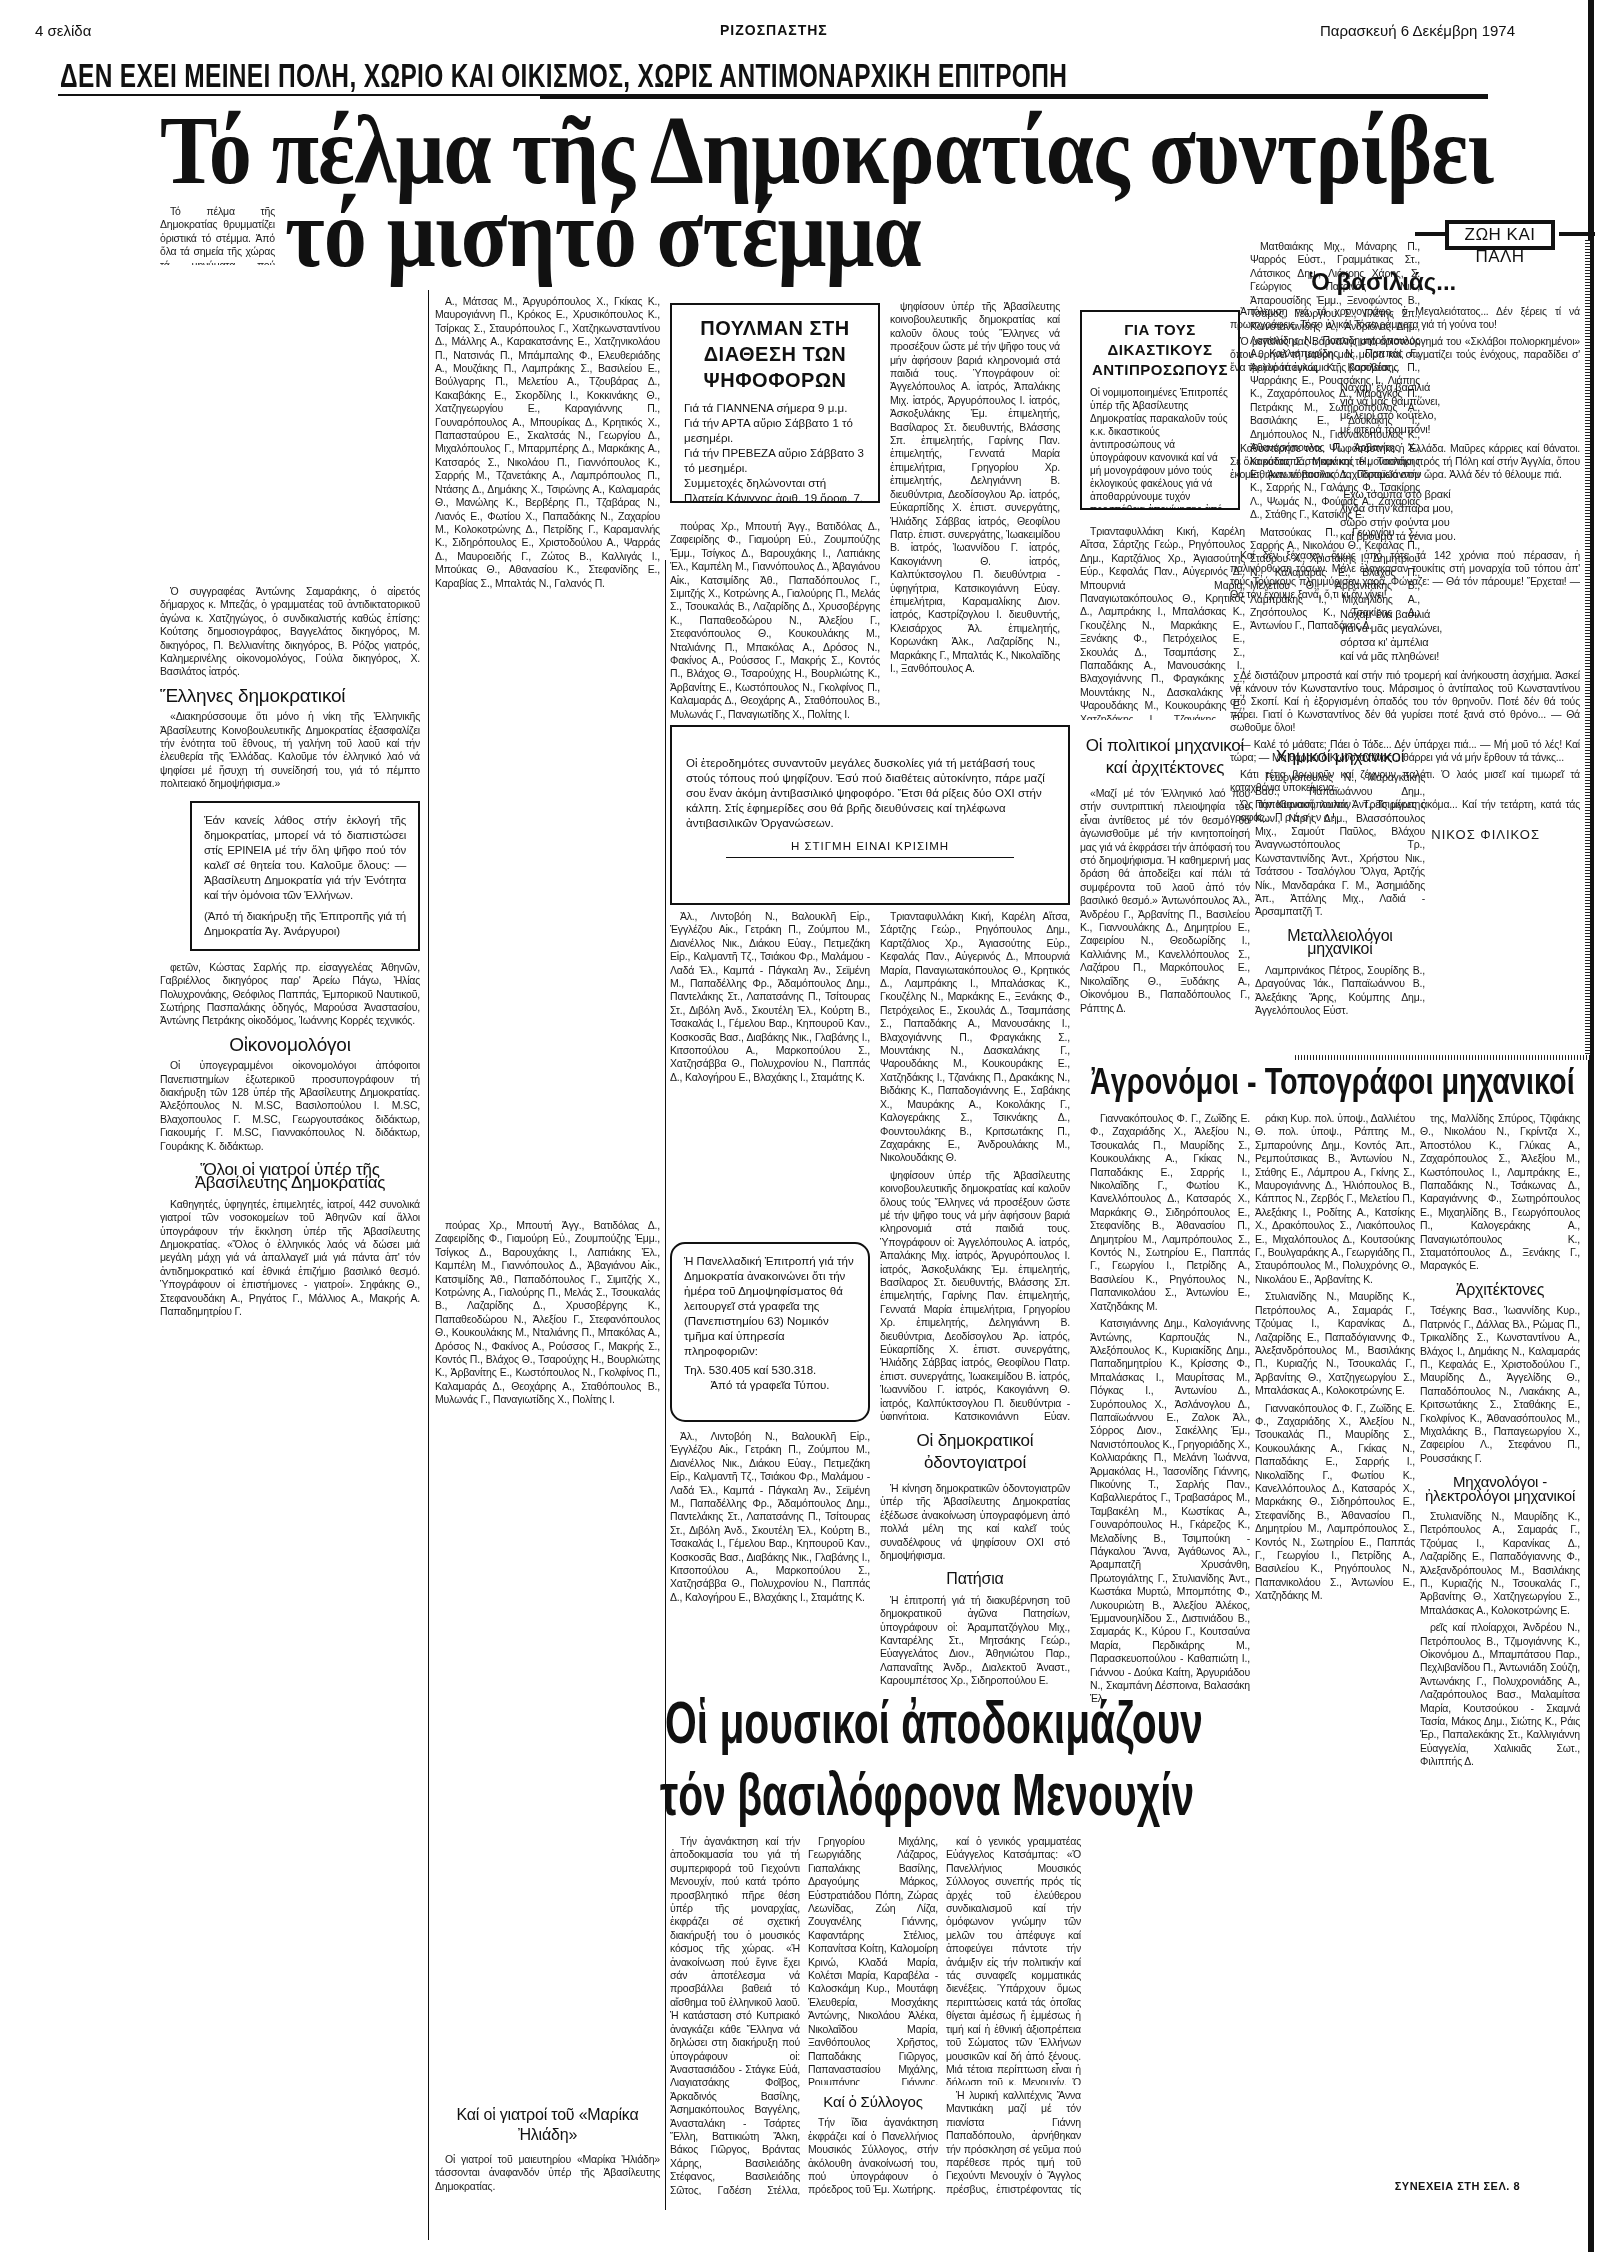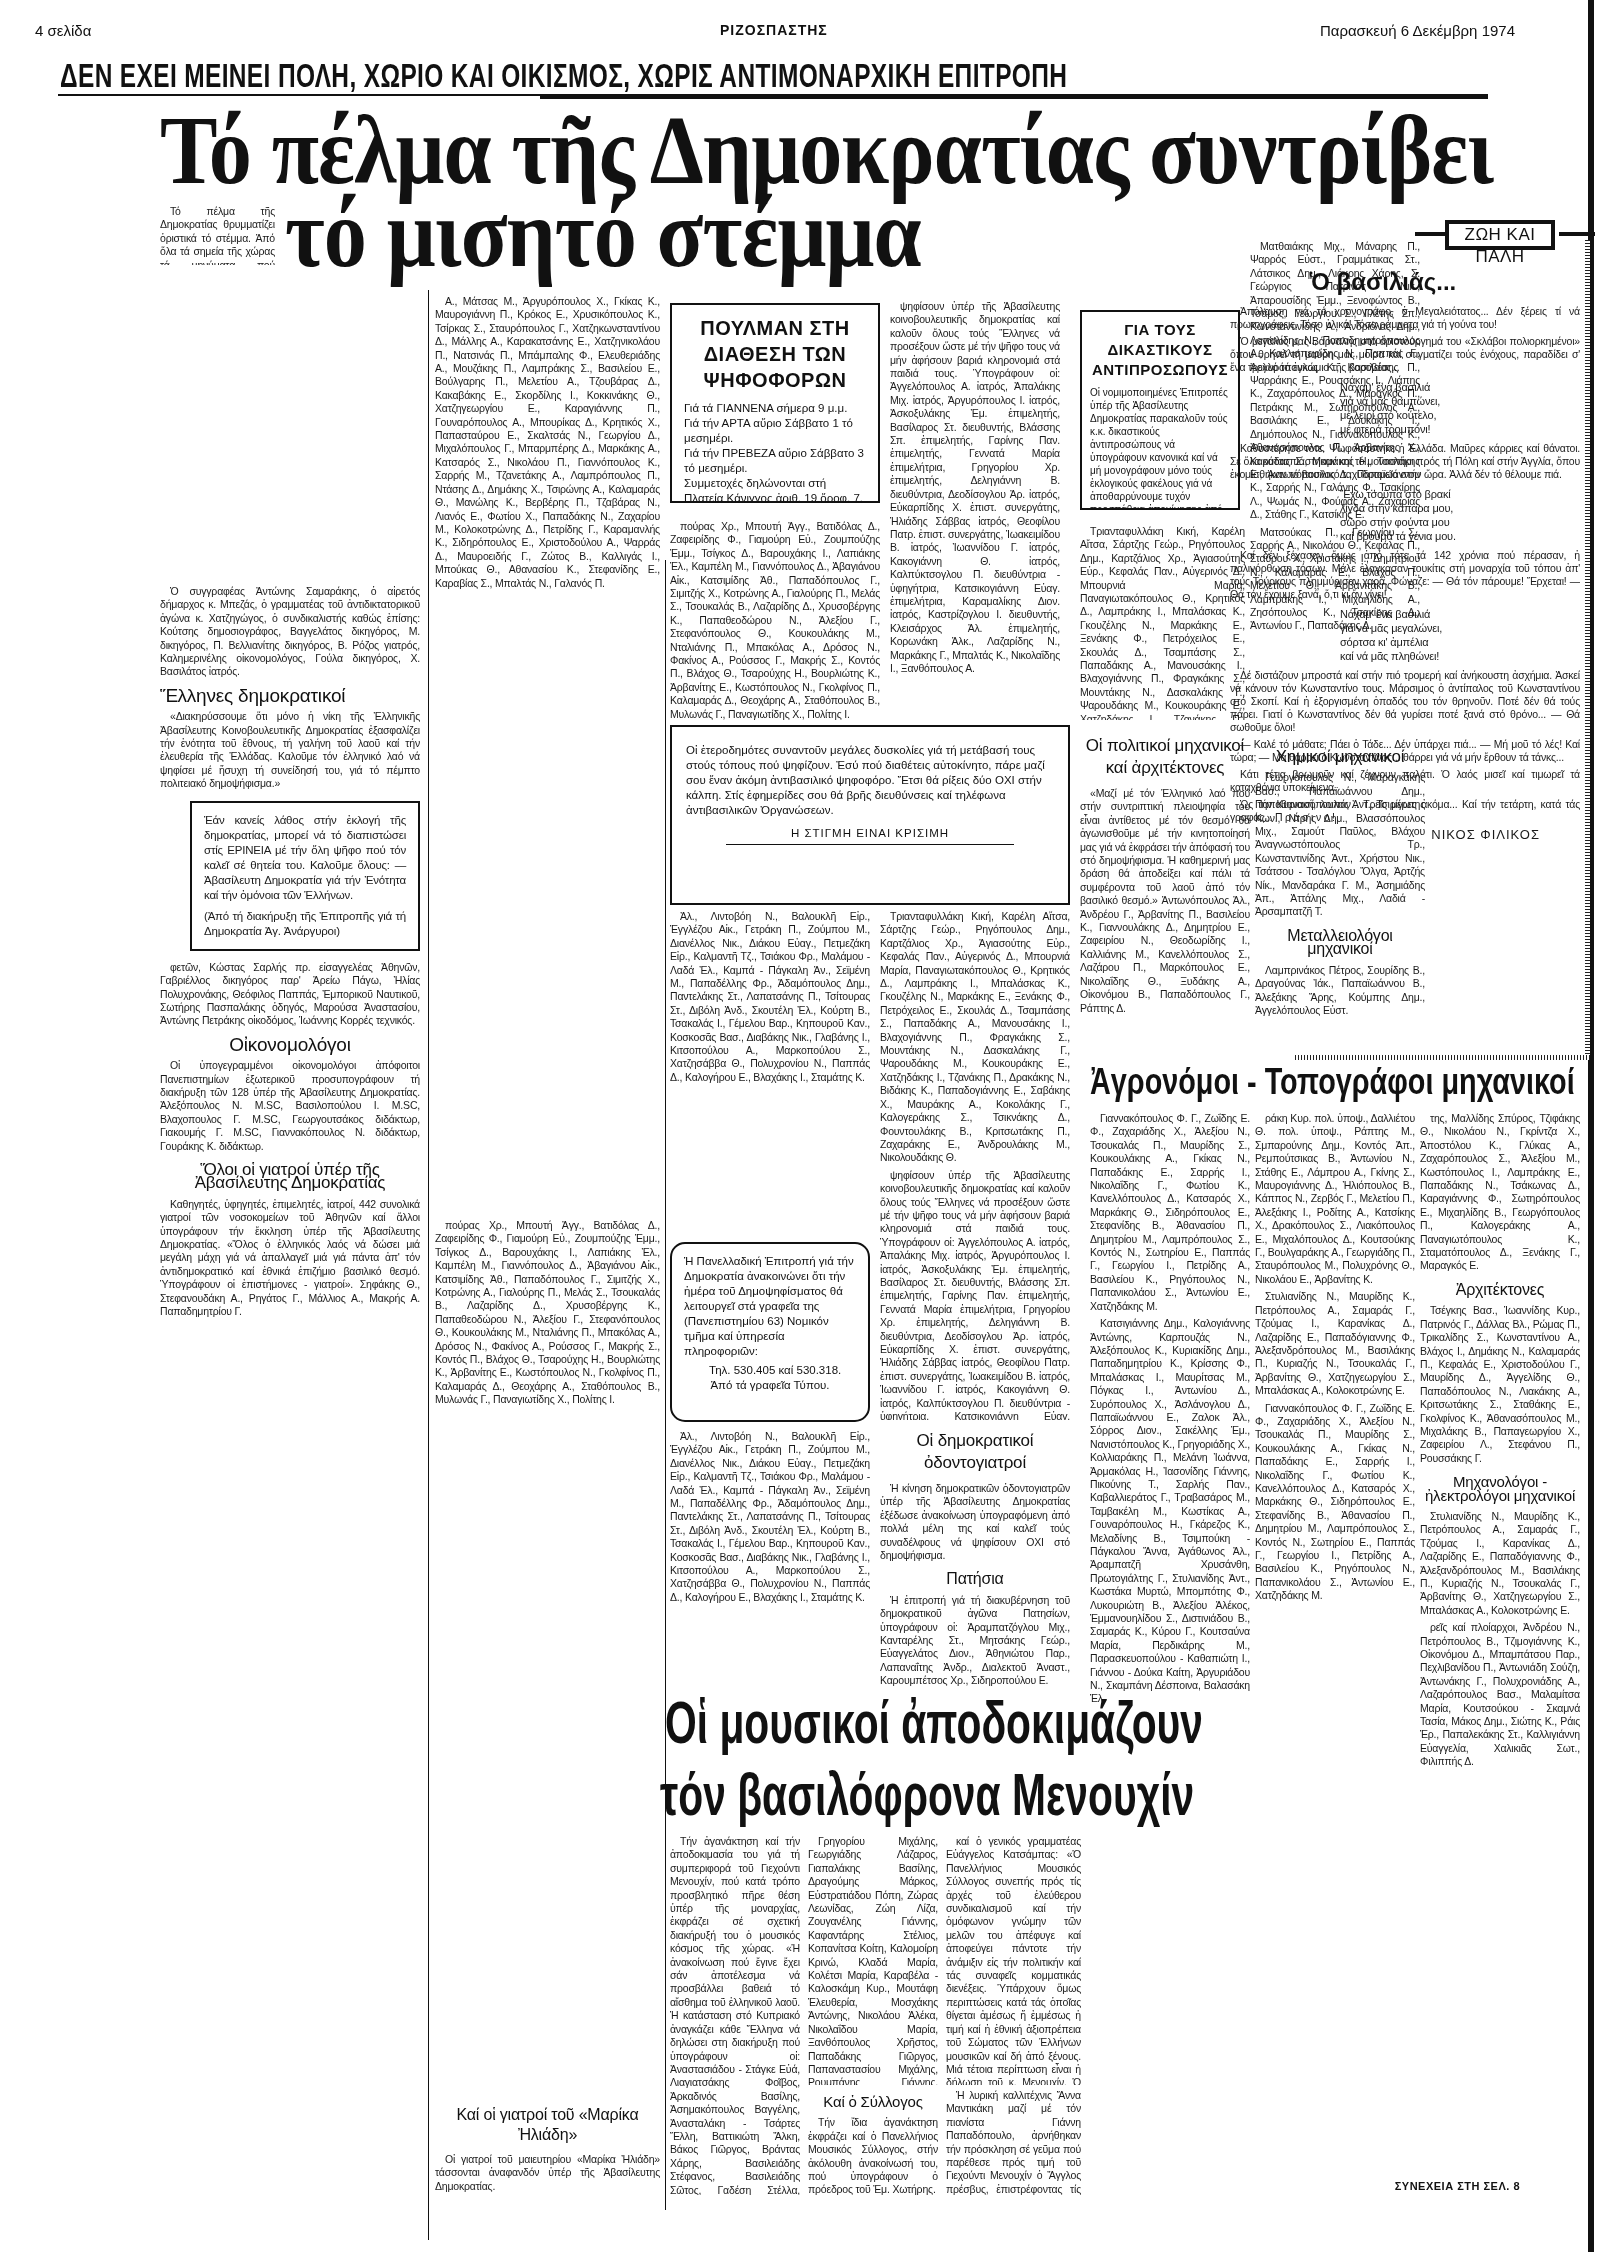--- a/index.html
+++ b/index.html
@@ -90,21 +90,21 @@
 
 <div class="abs col" style="left:670px;top:520px;width:210px;height:200px;">
   <p>πούρας Χρ., Μπουτή Ἀγγ., Βατιδόλας Δ., Ζαφειρίδης Φ., Γιαμούρη Εὐ., Ζουμπούζης Ἐμμ., Τσίγκος Δ., Βαρουχάκης Ι., Λαπιάκης Ἐλ., Καμπέλη Μ., Γιαννόπουλος Δ., Ἀβαγιάνου Αἰκ., Κατσιμίδης Ἀθ., Παπαδόπουλος Γ., Σιμιτζής Χ., Κοτρώνης Α., Γιαλούρης Π., Μελάς Σ., Τσουκαλάς Β., Λαζαρίδης Δ., Χρυσοβέργης Κ., Παπαθεοδώρου Ν., Ἀλεξίου Γ., Στεφανόπουλος Θ., Κουκουλάκης Μ., Νταλιάνης Π., Μπακόλας Α., Δρόσος Ν., Φακίνος Α., Ρούσσος Γ., Μακρής Σ., Κοντός Π., Βλάχος Θ., Τσαρούχης Η., Βουρλιώτης Κ., Ἀρβανίτης Ε., Κωστόπουλος Ν., Γκολφίνος Π., Καλαμαράς Δ., Θεοχάρης Α., Σταθόπουλος Β., Μυλωνάς Γ., Παναγιωτίδης Χ., Πολίτης Ι.</p>
 </div>
 
 <div class="abs col" style="left:1080px;top:525px;width:165px;height:195px;">
   <p>Τριανταφυλλάκη Κική, Καρέλη Αἴτσα, Σάρτζης Γεώρ., Ρηγόπουλος Δημ., Καρτζάλιος Χρ., Ἀγιασούτης Εὐρ., Κεφαλάς Παν., Αὐγερινός Δ., Μπουρνιά Μαρία, Παναγιωτακόπουλος Θ., Κρητικός Δ., Λαμπράκης Ι., Μπαλάσκας Κ., Γκουζέλης Ν., Μαρκάκης Ε., Ξενάκης Φ., Πετρόχειλος Ε., Σκουλάς Δ., Τσαμπάσης Σ., Παπαδάκης Α., Μανουσάκης Ι., Βλαχογιάννης Π., Φραγκάκης Σ., Μουντάκης Ν., Δασκαλάκης Γ., Ψαρουδάκης Μ., Κουκουράκης Ε., Χατζηδάκης Ι., Τζανάκης Π., Δρακάκης Ν., Βιδάκης Κ., Παπαδογιάννης Ε., Σαβάκης Χ., Μαυράκης Α., Κοκολάκης Γ., Καλογεράκης Σ., Τσικνάκης Δ., Φουντουλάκης Β., Κριτσωτάκης Π., Ζαχαράκης Ε., Ἀνδρουλάκης Μ., Νικολουδάκης Θ.</p>
 </div>
 
 <div class="abs box" style="left:670px;top:725px;width:400px;height:180px;padding:8px 14px;">
-  <div class="boxtext" style="font-size:11.5px;margin-top:8px;">Οἱ ἑτεροδημότες συναντοῦν μεγάλες δυσκολίες γιά τή μετάβασή τους στούς τόπους πού ψηφίζουν. Ἐσύ πού διαθέτεις αὐτοκίνητο, πάρε μαζί σου ἕναν ἀκόμη ἀντιβασιλικό ψηφοφόρο. Ἔτσι θά ρίξεις δύο ΟΧΙ στήν κάλπη. Στίς ἐφημερίδες σου θά βρῆς διευθύνσεις καί τηλέφωνα ἀντιβασιλικῶν Ὀργανώσεων.</div>
+  <div class="boxtext" style="font-size:11.5px;margin-top:21px;">Οἱ ἑτεροδημότες συναντοῦν μεγάλες δυσκολίες γιά τή μετάβασή τους στούς τόπους πού ψηφίζουν. Ἐσύ πού διαθέτεις αὐτοκίνητο, πάρε μαζί σου ἕναν ἀκόμη ἀντιβασιλικό ψηφοφόρο. Ἔτσι θά ρίξεις δύο ΟΧΙ στήν κάλπη. Στίς ἐφημερίδες σου θά βρῆς διευθύνσεις καί τηλέφωνα ἀντιβασιλικῶν Ὀργανώσεων.</div>
   <div class="boxtext" style="text-align:center;margin-top:8px;letter-spacing:1px;">Η ΣΤΙΓΜΗ ΕΙΝΑΙ ΚΡΙΣΙΜΗ</div>
   <div style="border-top:1px solid #111;margin:3px 40px;"></div>
 
 </div>
 
 <div class="abs col" style="left:1080px;top:725px;width:170px;height:370px;">
   <div class="sub" style="font-size:17px;line-height:22px;">Οἱ πολιτικοί μηχανικοί καί ἀρχιτέκτονες</div>
   <p>«Μαζί μέ τόν Ἑλληνικό λαό πού στήν συντριπτική πλειοψηφία του εἶναι ἀντίθετος μέ τόν θεσμό θά ἀγωνισθοῦμε μέ τήν κινητοποίησή μας γιά νά ἐκφράσει τήν ἀπόφασή του στό δημοψήφισμα. Ἡ καθημερινή μας δράση θά ἀποδείξει καί πάλι τά συμφέροντα τοῦ λαοῦ ἀπό τόν βασιλικό θεσμό.» Ἀντωνόπουλος Ἀλ., Ἀνδρέου Γ., Ἀρβανίτης Π., Βασιλείου Κ., Γιαννουλάκης Δ., Δημητρίου Ε., Ζαφειρίου Ν., Θεοδωρίδης Ι., Καλλιάνης Μ., Κανελλόπουλος Σ., Λαζάρου Π., Μαρκόπουλος Ε., Νικολαΐδης Θ., Ξυδάκης Α., Οἰκονόμου Β., Παπαδόπουλος Γ., Ράπτης Δ.</p>
 </div>
 
@@ -171,21 +171,21 @@
   <div class="sub" style="font-size:16px;">Ἀρχιτέκτονες</div>
   <p>Τσέγκης Βασ., Ἰωαννίδης Κυρ., Πατρινός Γ., Δάλλας Βλ., Ρώμας Π., Τρικαλίδης Σ., Κωνσταντίνου Α., Βλάχος Ι., Δημάκης Ν., Καλαμαράς Π., Κεφαλάς Ε., Χριστοδούλου Γ., Μαυρίδης Δ., Ἀγγελίδης Θ., Παπαδόπουλος Ν., Λιακάκης Α., Κριτσωτάκης Σ., Σταθάκης Ε., Γκολφίνος Κ., Ἀθανασόπουλος Μ., Μιχαλάκης Β., Παπαγεωργίου Χ., Ζαφειρίου Λ., Στεφάνου Π., Ρουσσάκης Γ.</p>
   <div class="sub" style="font-size:15px;">Μηχανολόγοι - ἠλεκτρολόγοι μηχανικοί</div>
   <p>Στυλιανίδης Ν., Μαυρίδης Κ., Πετρόπουλος Α., Σαμαράς Γ., Τζούμας Ι., Καρανίκας Δ., Λαζαρίδης Ε., Παπαδόγιαννης Φ., Ἀλεξανδρόπουλος Μ., Βασιλάκης Π., Κυριαζής Ν., Τσουκαλάς Γ., Ἀρβανίτης Θ., Χατζηγεωργίου Σ., Μπαλάσκας Α., Κολοκοτρώνης Ε.</p>
   <p>ρεῖς καί πλοίαρχοι, Ἀνδρέου Ν., Πετρόπουλος Β., Τζιμογιάννης Κ., Οἰκονόμου Δ., Μπαμπάτσου Παρ., Πεχλιβανίδου Π., Ἀντωνιάδη Σούζη, Ἀντωνάκης Γ., Πολυχρονιάδης Α., Λαζαρόπουλος Βασ., Μαλαμίτσα Μαρία, Κουτσούκου - Σκαμνά Τασία, Μάκος Δημ., Σιώτης Κ., Ράις Ἐρ., Παπαλεκάκης Στ., Καλλιγιάννη Εὐαγγελία, Χαλικιᾶς Σωτ., Φιλιππής Δ.</p>
 </div>
 <div class="abs" style="right:80px;top:2180px;font-family:'Liberation Sans',sans-serif;font-weight:700;font-size:11px;letter-spacing:0.5px;">ΣΥΝΕΧΕΙΑ ΣΤΗ ΣΕΛ. 8</div>
 
 <div class="abs box" style="left:670px;top:1242px;width:200px;height:180px;border-radius:15px;">
   <div class="boxtext">Ἡ Πανελλαδική Ἐπιτροπή γιά τήν Δημοκρατία ἀνακοινώνει ὅτι τήν ἡμέρα τοῦ Δημοψηφίσματος θά λειτουργεῖ στά γραφεῖα της (Πανεπιστημίου 63) Νομικόν τμῆμα καί ὑπηρεσία πληροφοριῶν:</div>
-  <div class="boxtext" style="margin-top:4px;margin-left:25px;">Τηλ. 530.405 καί 530.318.</div>
+  <div class="boxtext" style="margin-top:4px;">Τηλ. 530.405 καί 530.318.</div>
   <div class="boxtext" style="text-align:center;">Ἀπό τά γραφεῖα Τύπου.</div>
 </div>
 <div class="abs col" style="left:670px;top:910px;width:200px;height:330px;">
   <p>Ἀλ., Λιντοβόη Ν., Βαλουκλῆ Εἰρ., Ἐγγλέζου Αἰκ., Γετράκη Π., Ζούμπου Μ., Διανέλλος Νικ., Διάκου Εὐαγ., Πετμεζάκη Εἰρ., Καλμαντῆ Τζ., Τσιάκου Φρ., Μαλάμου - Λαδά Ἐλ., Καμπά - Πάγκαλη Ἀν., Σεϊμένη Μ., Παπαδέλλης Φρ., Ἀδαμόπουλος Δημ., Παντελάκης Στ., Λαπατσάνης Π., Τσίτουρας Στ., Διβόλη Ἀνδ., Σκουτέλη Ἐλ., Κούρτη Β., Τσακαλάς Ι., Γέμελου Βαρ., Κηπουροῦ Καν., Κοσκοσᾶς Βασ., Διαβάκης Νικ., Γλαβάνης Ι., Κιτσοπούλου Α., Μαρκοπούλου Σ., Χατζησάββα Θ., Πολυχρονίου Ν., Παππάς Δ., Καλογήρου Ε., Βλαχάκης Ι., Σταμάτης Κ.</p>
 </div>
 <div class="abs col" style="left:670px;top:1430px;width:200px;height:275px;">
   <p>Ἀλ., Λιντοβόη Ν., Βαλουκλῆ Εἰρ., Ἐγγλέζου Αἰκ., Γετράκη Π., Ζούμπου Μ., Διανέλλος Νικ., Διάκου Εὐαγ., Πετμεζάκη Εἰρ., Καλμαντῆ Τζ., Τσιάκου Φρ., Μαλάμου - Λαδά Ἐλ., Καμπά - Πάγκαλη Ἀν., Σεϊμένη Μ., Παπαδέλλης Φρ., Ἀδαμόπουλος Δημ., Παντελάκης Στ., Λαπατσάνης Π., Τσίτουρας Στ., Διβόλη Ἀνδ., Σκουτέλη Ἐλ., Κούρτη Β., Τσακαλάς Ι., Γέμελου Βαρ., Κηπουροῦ Καν., Κοσκοσᾶς Βασ., Διαβάκης Νικ., Γλαβάνης Ι., Κιτσοπούλου Α., Μαρκοπούλου Σ., Χατζησάββα Θ., Πολυχρονίου Ν., Παππάς Δ., Καλογήρου Ε., Βλαχάκης Ι., Σταμάτης Κ.</p>
 </div>
 
 <div class="abs col" style="left:880px;top:910px;width:190px;height:510px;">

